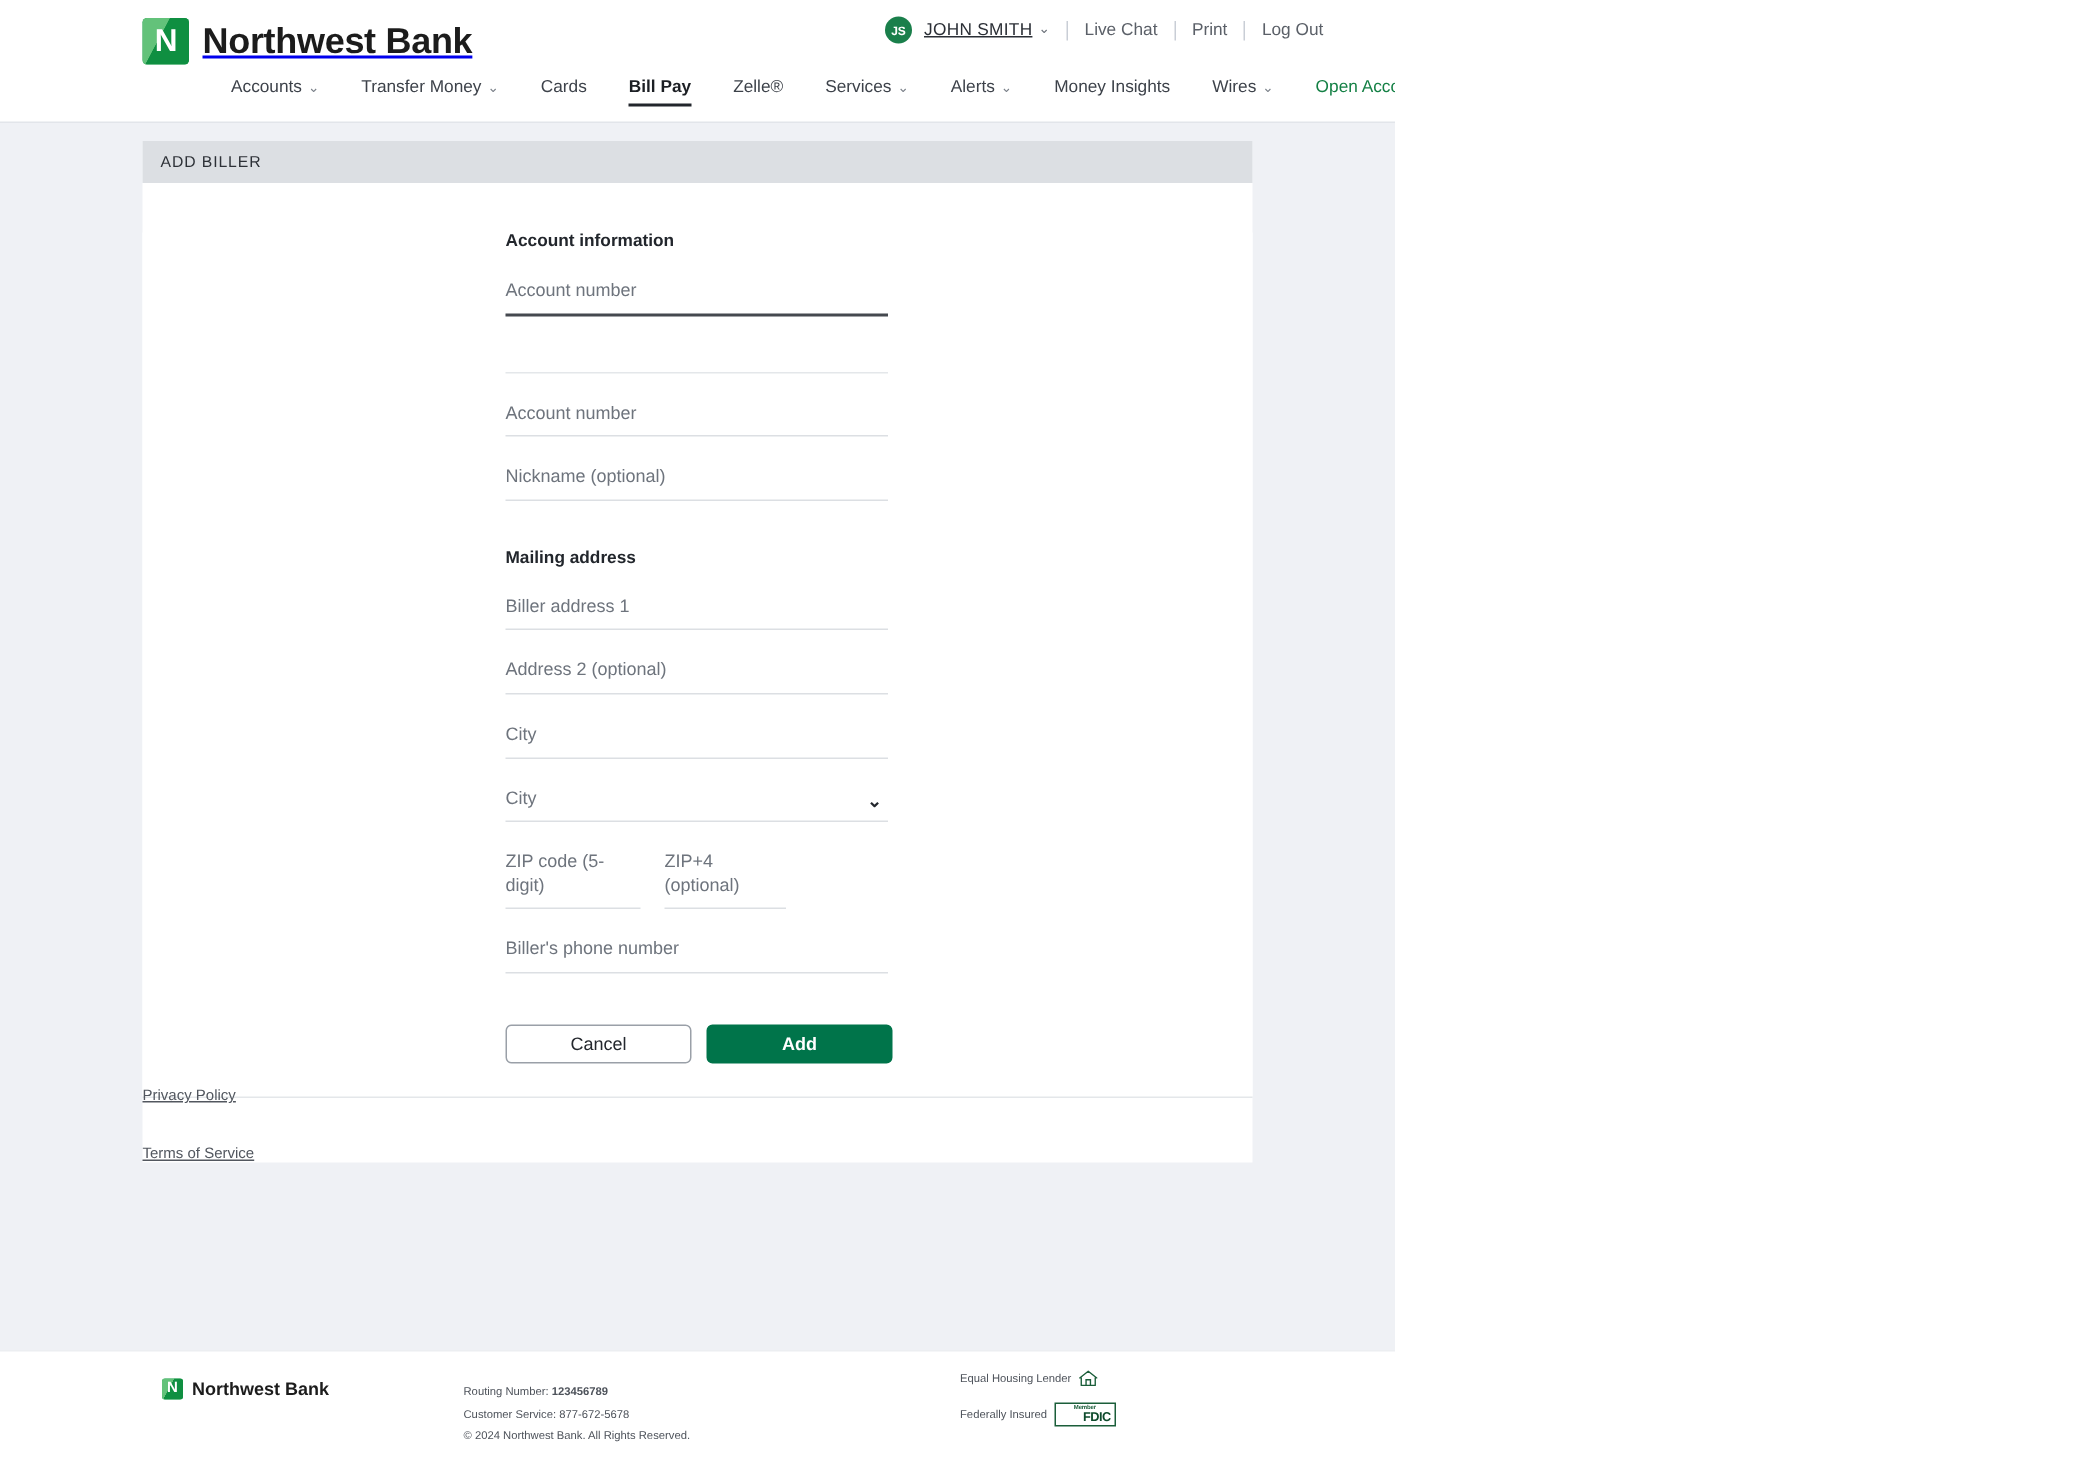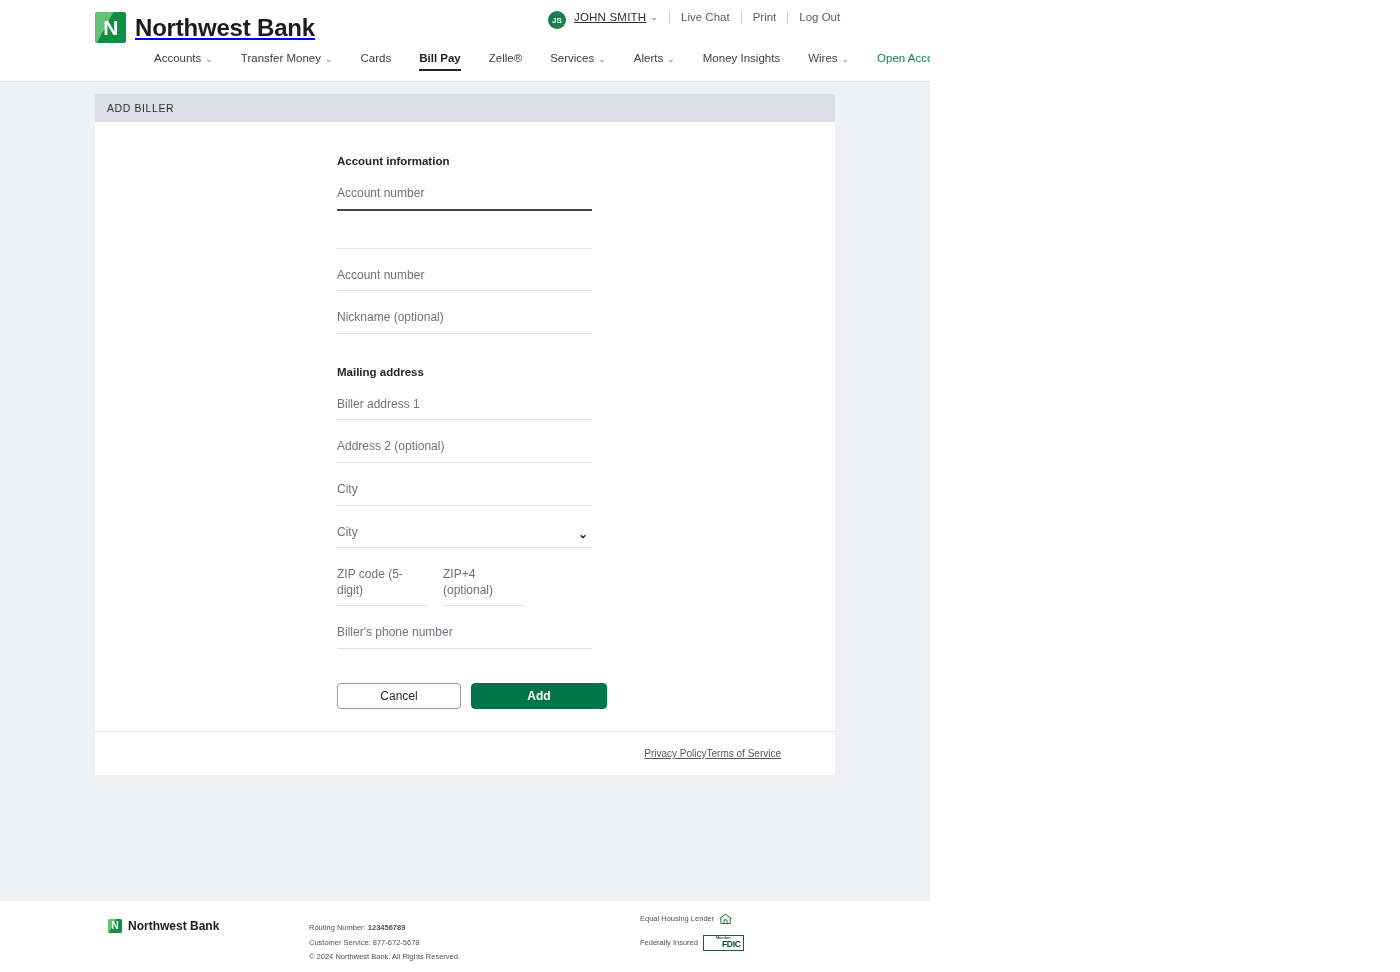--- a/index.html
+++ b/index.html
@@ -55,22 +55,22 @@
   .brand-text {
     font-size: 24px;
     font-weight: 700;
     color: #1c1c1c;
     letter-spacing: -0.2px;
     white-space: nowrap;
   }
 
   .header-right {
     position: absolute;
-    left: 548px; top: 11px;
-    display: flex; 
+    left: 590px; top: 11px;
+    display: flex; align-items: center;
     font-size: 11.5px;
     color: #4a4f57;
     white-space: nowrap;
   }
   .avatar {
     width: 18px; height: 18px; border-radius: 50%;
     background: #1a7f4b;
     color: #ffffff;
     font-size: 8px; font-weight: 700;
     display: flex; align-items: center; justify-content: center;
@@ -266,34 +266,35 @@
     cursor: pointer;
     white-space: nowrap;
   }
   .btn-cancel {
     width: 124px;
     background: #ffffff;
     border: 1px solid #9aa0a8;
     color: #24282e;
   }
   .btn-add {
-    width: 136px;
+    width: 124px;
     background: #00744a;
     border: 1px solid #00744a;
     color: #ffffff;
     font-weight: 700;
   }
 
   .card-foot {
     border-top: 1px solid #e4e7ea;
     height: 44px;
     display: flex;
-    align-items: center;
     justify-content: flex-end;
     padding-right: 54px;
+    gap: 28px;
+    flex-direction: column;
   }
   .foot-link {
     font-size: 10px;
     color: #52575f;
     text-decoration: underline;
     cursor: pointer;
   }
 
   
   .site-footer {

